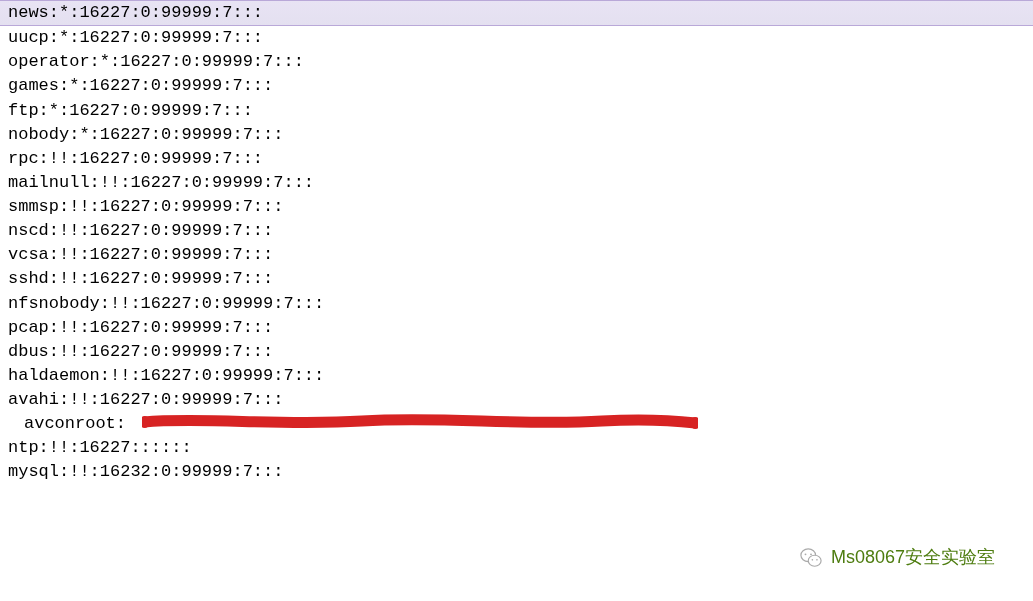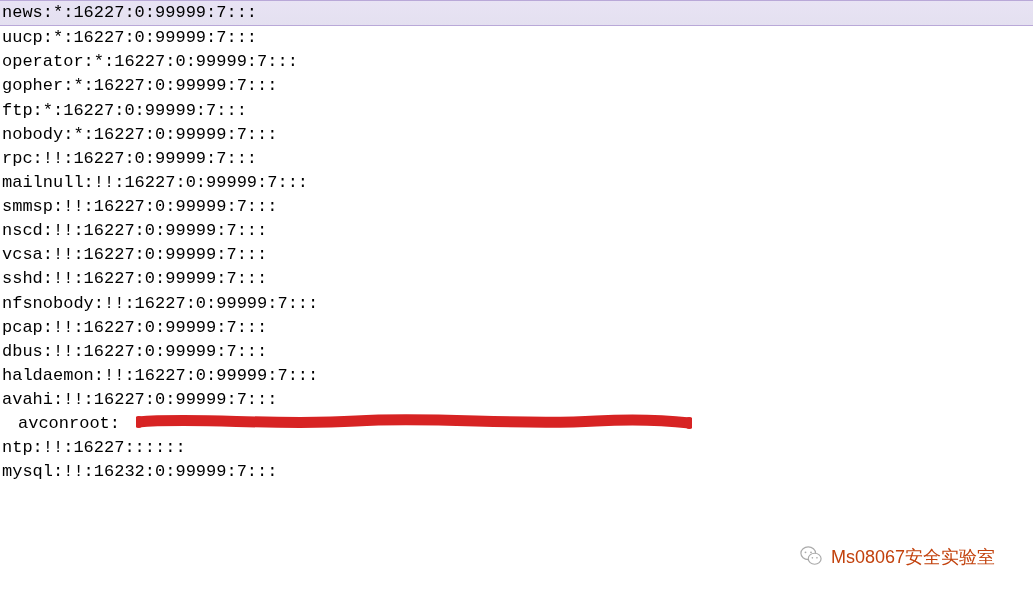--- a/index.html
+++ b/index.html
@@ -13,21 +13,21 @@
       color: #000;
       background: #fff;
       line-height: 1.42;
       width: 1033px;
       height: 601px;
       position: relative;
       overflow: hidden;
     }
     .line {
       white-space: pre;
-      padding-left: 2px;
+      padding-left: 8px;
     }
     .line.highlight {
       background: linear-gradient(to bottom, #e8e3f4 0%, #e4e0f0 100%);
       border: 1px solid #b9a8d8;
       border-left: none;
       border-right: none;
       width: 100%;
     }
     .redacted-line {
       position: relative;
@@ -44,39 +44,40 @@
       top: 2px;
       width: 556px;
       height: 16px;
       pointer-events: none;
     }
     .watermark {
       position: absolute;
       bottom: 30px;
       right: 38px;
       display: flex;
+      align-items: center;
       gap: 8px;
-      color: #c2410c;
+      color: #4d7c0f;
       font-family: Arial, "Microsoft YaHei", sans-serif;
       font-size: 18px;
     }
     .watermark .bubble {
       width: 24px;
       height: 22px;
       position: relative;
     }
   </style>
 </head>
 <body>
 
 <div id="content">
     <div class="line highlight"><span>news:*:16227:0:99999:7:::</span></div>
     <div class="line"><span>uucp:*:16227:0:99999:7:::</span></div>
     <div class="line"><span>operator:*:16227:0:99999:7:::</span></div>
-    <div class="line"><span>gopher:*:16227:0:99999:7:::</span></div>
+    <div class="line"><span>games:*:16227:0:99999:7:::</span></div>
     <div class="line"><span>ftp:*:16227:0:99999:7:::</span></div>
     <div class="line"><span>nobody:*:16227:0:99999:7:::</span></div>
     <div class="line"><span>rpc:!!:16227:0:99999:7:::</span></div>
     <div class="line"><span>mailnull:!!:16227:0:99999:7:::</span></div>
     <div class="line"><span>smmsp:!!:16227:0:99999:7:::</span></div>
     <div class="line"><span>nscd:!!:16227:0:99999:7:::</span></div>
     <div class="line"><span>vcsa:!!:16227:0:99999:7:::</span></div>
     <div class="line"><span>sshd:!!:16227:0:99999:7:::</span></div>
     <div class="line"><span>nfsnobody:!!:16227:0:99999:7:::</span></div>
     <div class="line"><span>pcap:!!:16227:0:99999:7:::</span></div>

